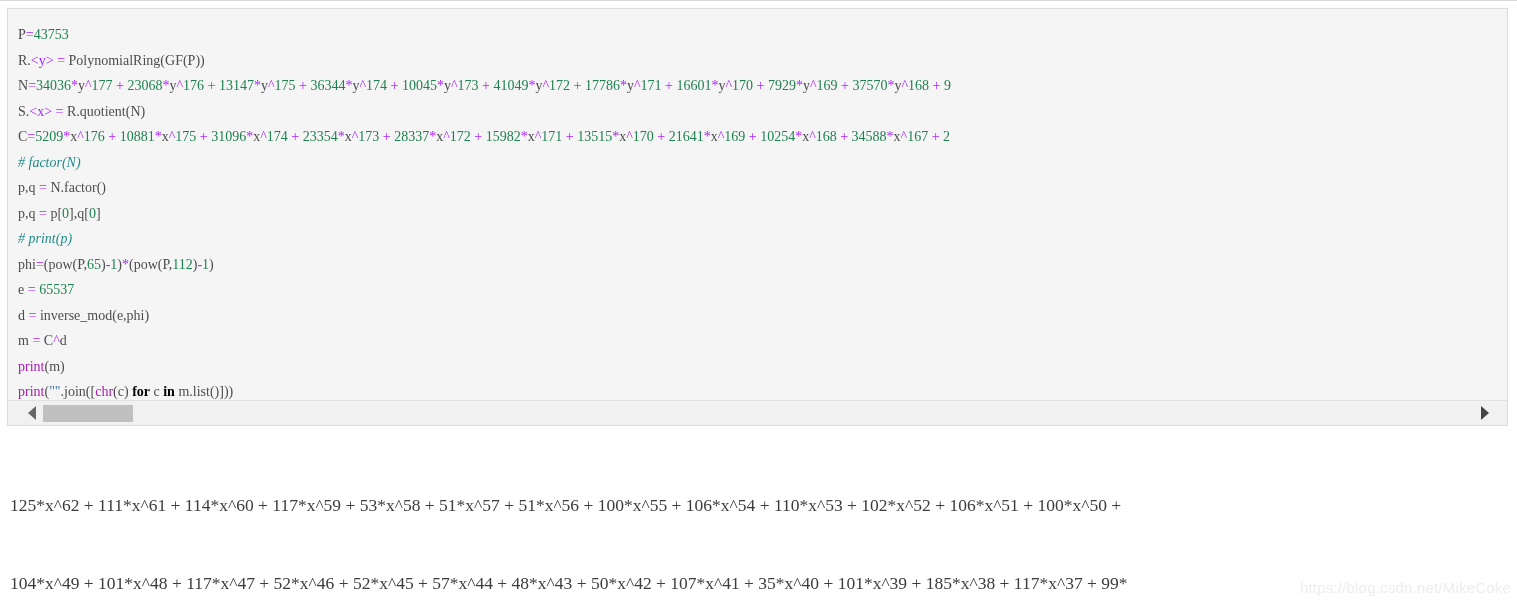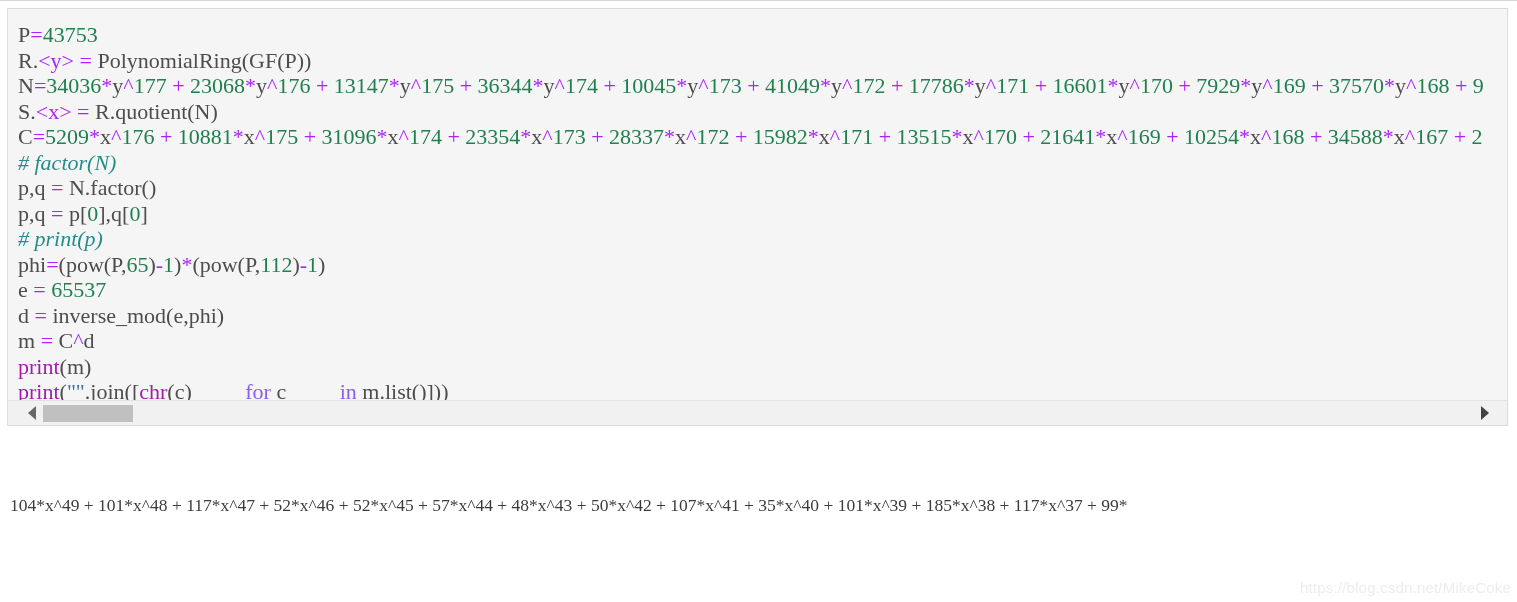--- a/index.html
+++ b/index.html
@@ -42,35 +42,35 @@
     left: 0;
     top: 0;
     right: 0;
     bottom: 25px;
     overflow: hidden;
   }
   pre.code {
     margin: 0;
     padding: 13px 0 0 10px;
     font-family: "Liberation Serif", "DejaVu Serif", serif;
-    font-size: 22px;
+    font-size: 14px;
     line-height: 25.5px;
     white-space: pre;
     color: #4a4a4a;
   }
   .code-line { display: block; height: 25.5px; }
 
   
   .tok-name   { color: #4d4d4d; }
   .tok-op     { color: #aa22ff; }
   .tok-num    { color: #208050; }
   .tok-punct  { color: #4d4d4d; }
   .tok-cmt    { color: #268b8b; font-style: italic; }
   .tok-fn     { color: #a21caf; }
-  .tok-kw     { color: #8b5cf6; font-weight: normal; margin-left: 48px; }
+  .tok-kw     { color: #000000; font-weight: bold; }
   .tok-str    { color: #4070a0; }
 
   
   .hscroll {
     position: absolute;
     left: 0;
     bottom: 0;
     width: 100%;
     height: 25px;
     background: #f1f1f1;
@@ -145,20 +145,21 @@
     <div class="hs-arrow right">
       <svg width="11" height="14" viewBox="0 0 11 14" aria-hidden="true">
         <polygon points="2,0 2,14 10,7" fill="#444444"></polygon>
       </svg>
     </div>
   </div>
 
 </div>
 
 <div class="output">
+  <span class="out-line">125*x^62 + 111*x^61 + 114*x^60 + 117*x^59 + 53*x^58 + 51*x^57 + 51*x^56 + 100*x^55 + 106*x^54 + 110*x^53 + 102*x^52 + 106*x^51 + 100*x^50 + </span>
   <span class="out-line">104*x^49 + 101*x^48 + 117*x^47 + 52*x^46 + 52*x^45 + 57*x^44 + 48*x^43 + 50*x^42 + 107*x^41 + 35*x^40 + 101*x^39 + 185*x^38 + 117*x^37 + 99*</span>
   
   
   
   
 </div>
 
 <div class="watermark">https://blog.csdn.net/MikeCoke</div>
 
 </body></html>

